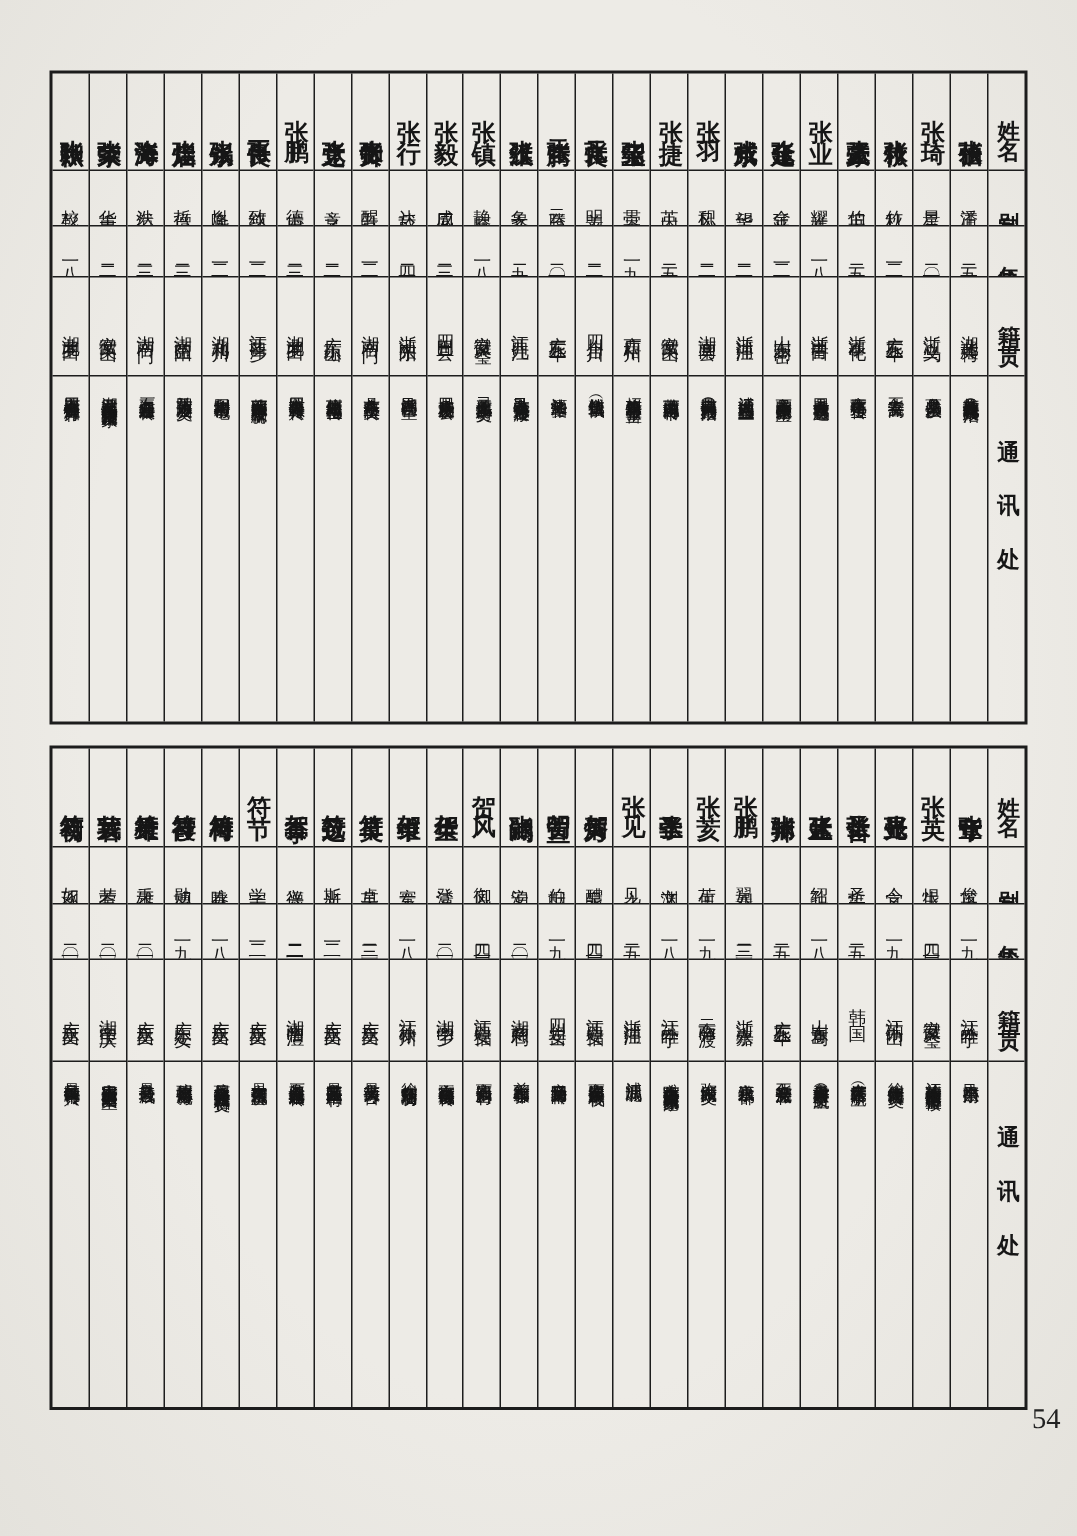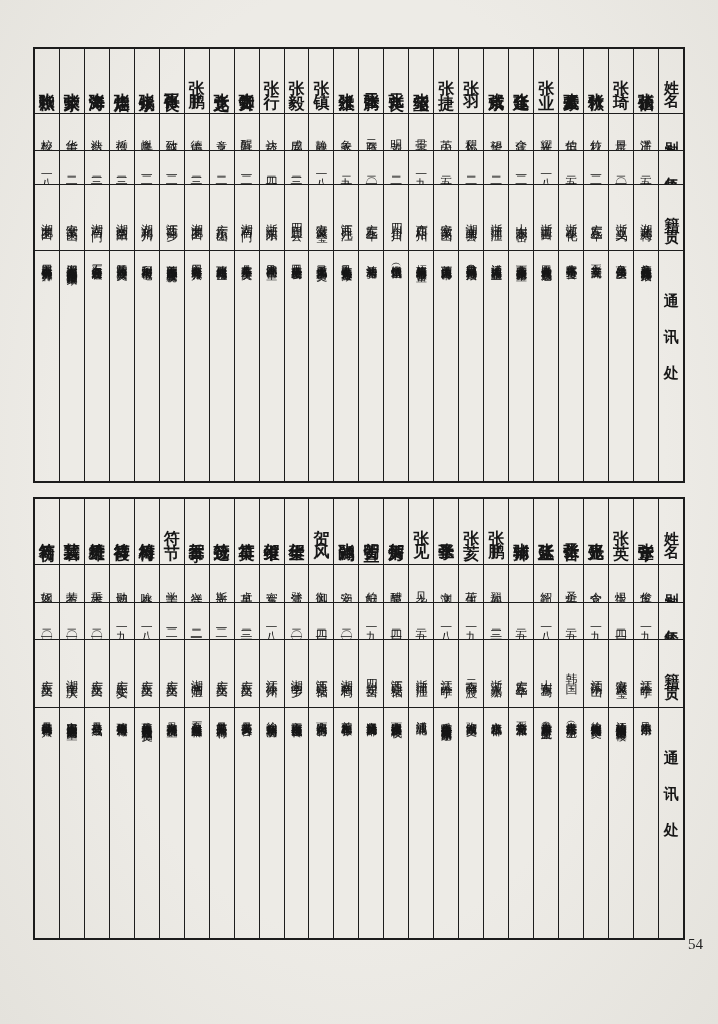--- a/index.html
+++ b/index.html
@@ -45,21 +45,21 @@
   
   .header-col .cell .vt{font-weight:bold;}
   .header-col .name-cell .vt,
   .header-col .native-cell .vt{font-size:15px;letter-spacing:0.85em;}
   .header-col .zi-cell .vt,
   .header-col .age-cell .vt{font-size:14px;letter-spacing:0.12em;}
   .header-col .addr-cell{align-items:flex-start;padding-top:30px;}
   .header-col .addr-cell .vt{font-size:15px;letter-spacing:2.4em;height:auto;}
   .pageno{
     position:absolute;left:688px;top:936px;
-    font-size:15px;font-family:"Liberation Serif","DejaVu Serif",serif;color:#222;text-align:center;
+    font-size:19px;font-family:"Liberation Serif","DejaVu Serif",serif;color:#222;text-align:center;
   }
 </style>
 </head>
 <body>
 
 <div class="page">
 
   <div class="dtable t1">
     <div class="col header-col">
       <div class="cell name-cell">

